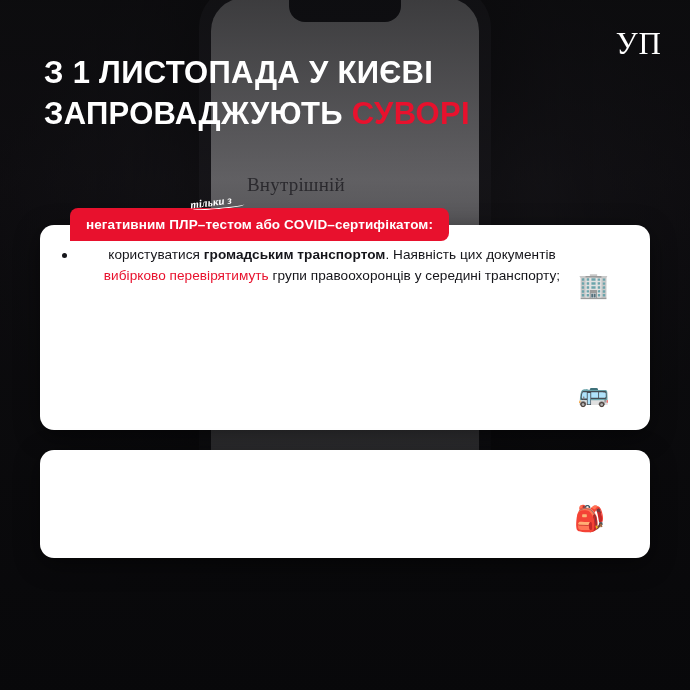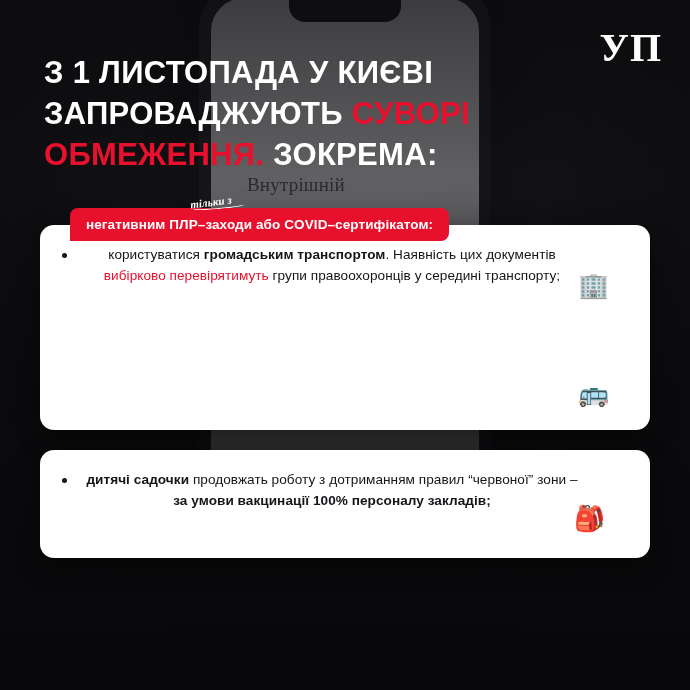--- a/index.html
+++ b/index.html
@@ -82,22 +82,22 @@
     inset: 0;
     background: linear-gradient(180deg, rgba(10,10,12,.78) 0%, rgba(12,11,14,.62) 26%, rgba(10,10,12,.82) 62%, rgba(8,8,10,.95) 100%);
   }
 
   
   .logo {
     position: absolute;
     top: 28px;
     right: 28px;
     font-family: "Liberation Serif", serif;
-    font-weight: bold;
-    font-size: 40px;
+    font-weight: normal;
+    font-size: 31px;
     color: #fff;
     letter-spacing: 1px;
     line-height: 1;
   }
 
   
   .headline {
     position: absolute;
     left: 44px;
     top: 52px;
@@ -225,48 +225,46 @@
     <div class="bg-phone-notch"></div>
   </div>
 
   <div class="veil"></div>
 
   <div class="logo">УП</div>
 
   <div class="headline">
     <div>З 1 ЛИСТОПАДА У КИЄВІ</div>
     <div><span>ЗАПРОВАДЖУЮТЬ </span><span class="hl-red">СУВОРІ</span></div>
-    <div><span class="hl-red">ОБМЕЖЕННЯ.</span><span> ЗОКРЕМА:</span></div>
   </div>
 
   <div class="content">
 
     
     <div class="tag tag-1">
       <span class="scribble">тільки з</span>
-      <span>негативним ПЛР–заходи або COVID–сертифікатом:</span>
+      <span>негативним ПЛР–тестом або COVID–сертифікатом:</span>
     </div>
 
     <div class="card card-1">
       <div class="card-inner">
         <span class="emoji emoji-building">🏢</span>
         <span class="emoji emoji-bus">🚌</span>
         <ul class="items">
           <li><span>користуватися </span><span class="b">громадським транспортом</span><span>. Наявність цих документів </span><span class="red">вибірково перевірятимуть</span><span> групи правоохоронців у середині транспорту;</span></li>
         </ul>
       </div>
     </div>
 
     <div class="spacer"></div>
 
     
 
     <div class="card card-2">
       <div class="card-inner">
         <span class="emoji emoji-bag">🎒</span>
         <ul class="items">
-          <li><span class="b">дитячі садочки</span><span> продовжать роботу з дотриманням правил “червоної” зони – </span><span class="b">за умови вакцинації 100% персоналу закладів;</span></li>
         </ul>
       </div>
     </div>
 
   </div>
 </div>
 
 </body></html>

